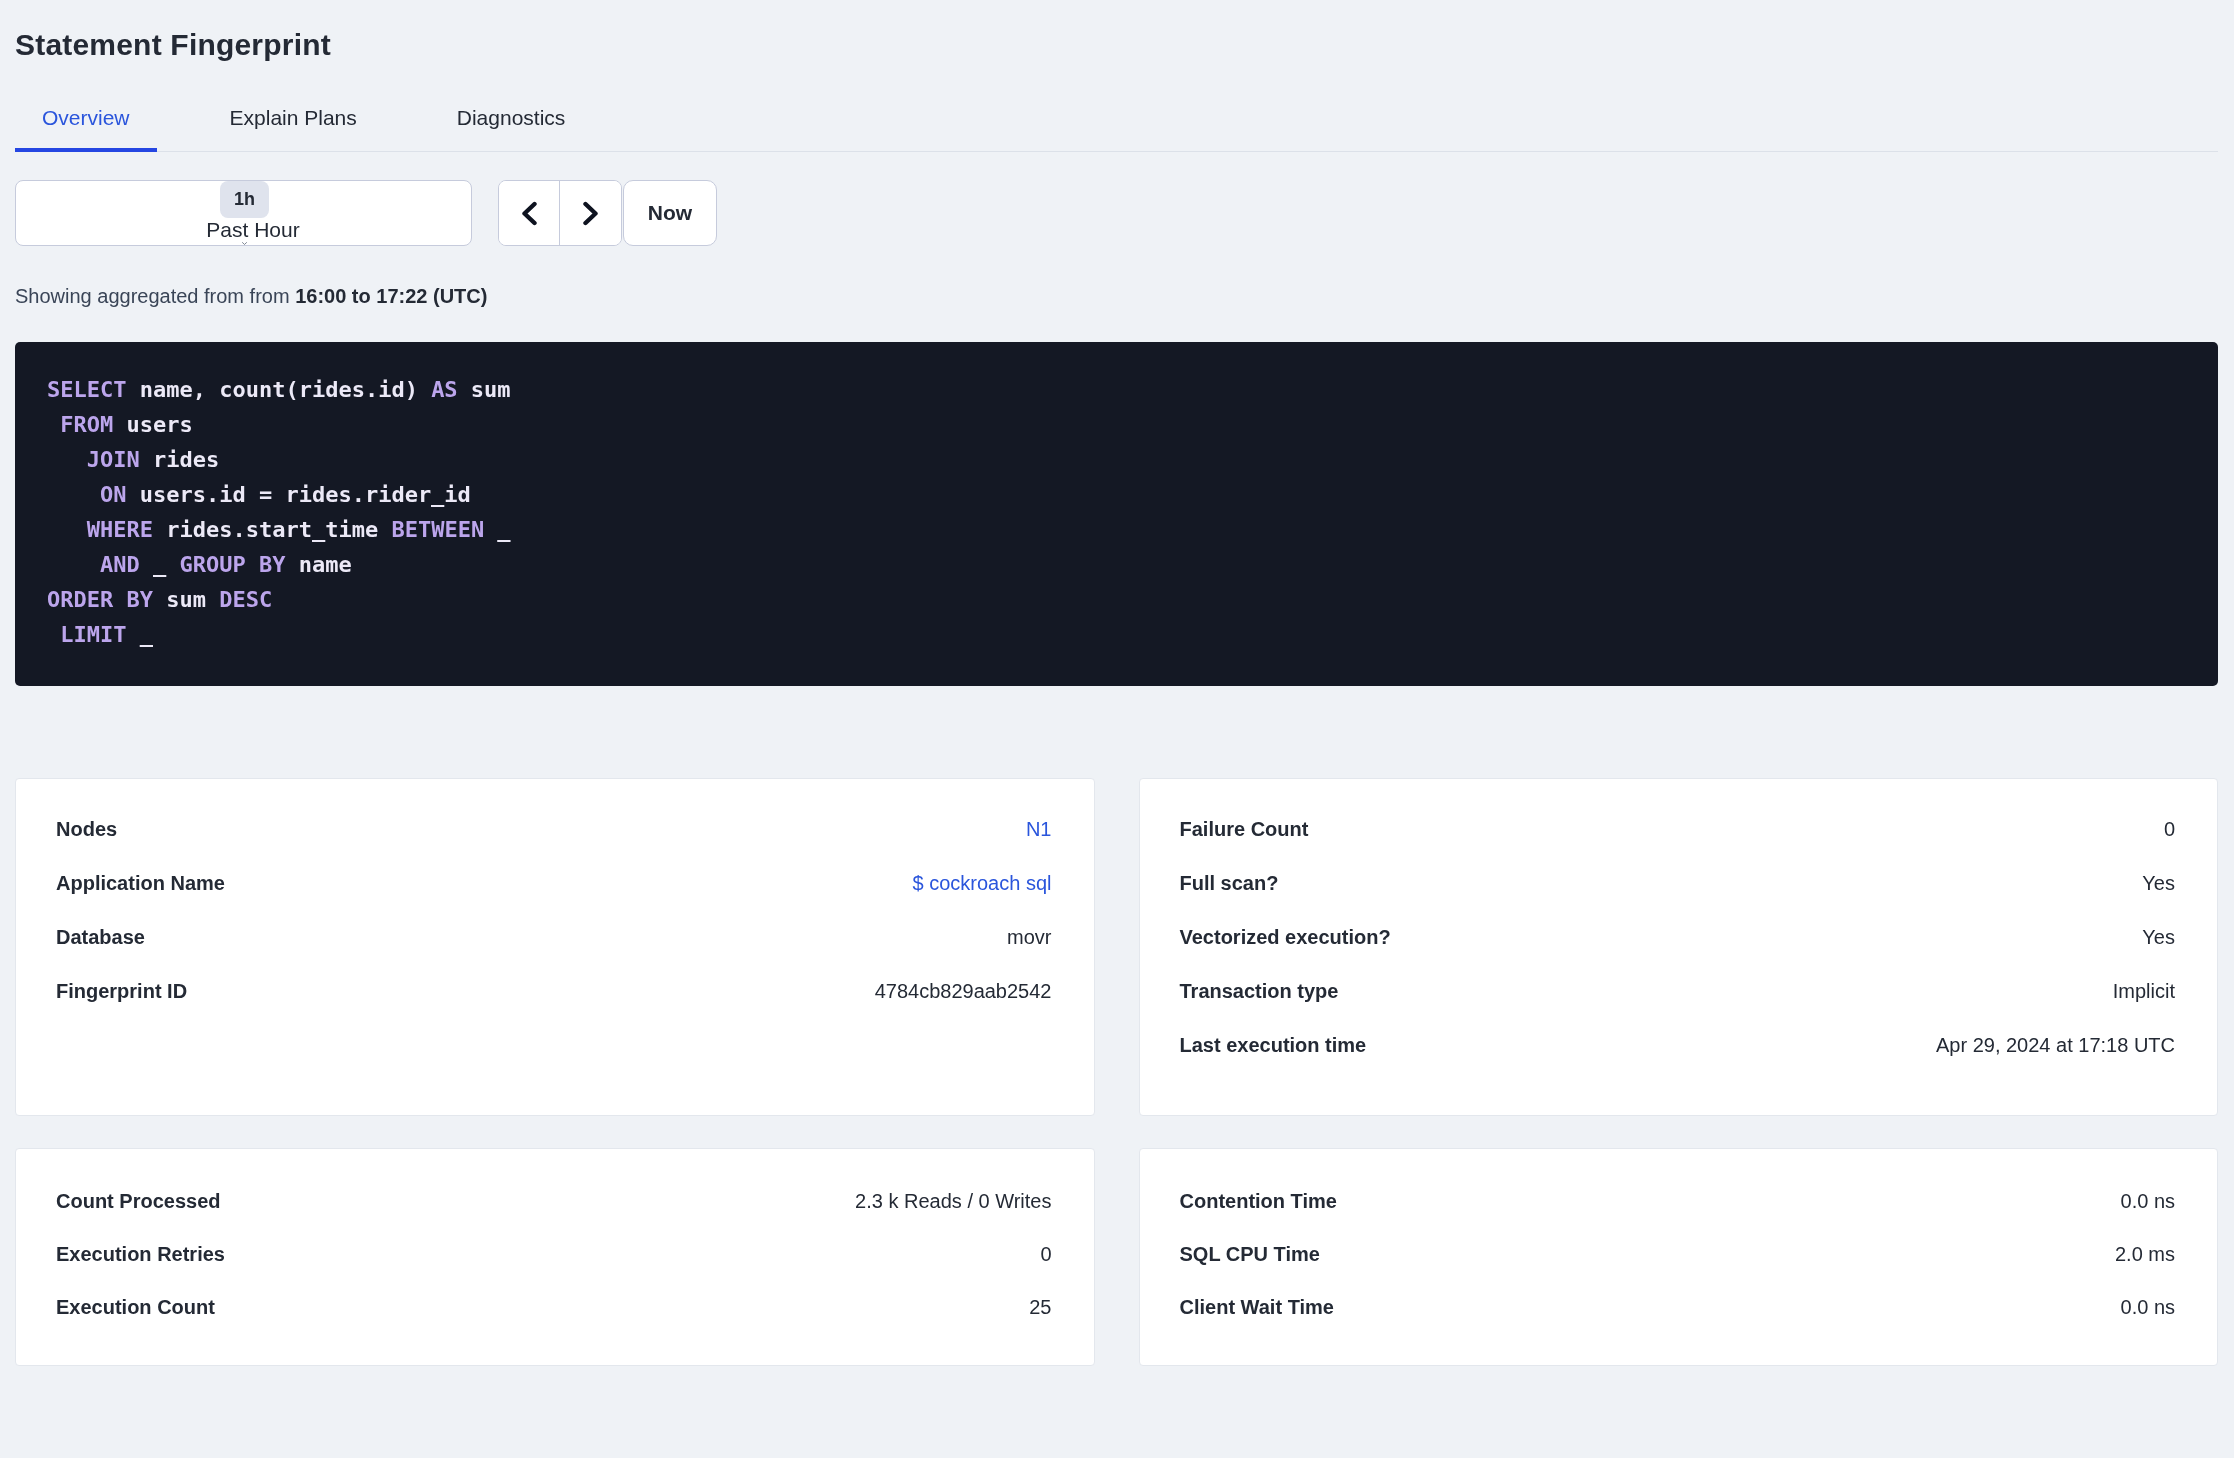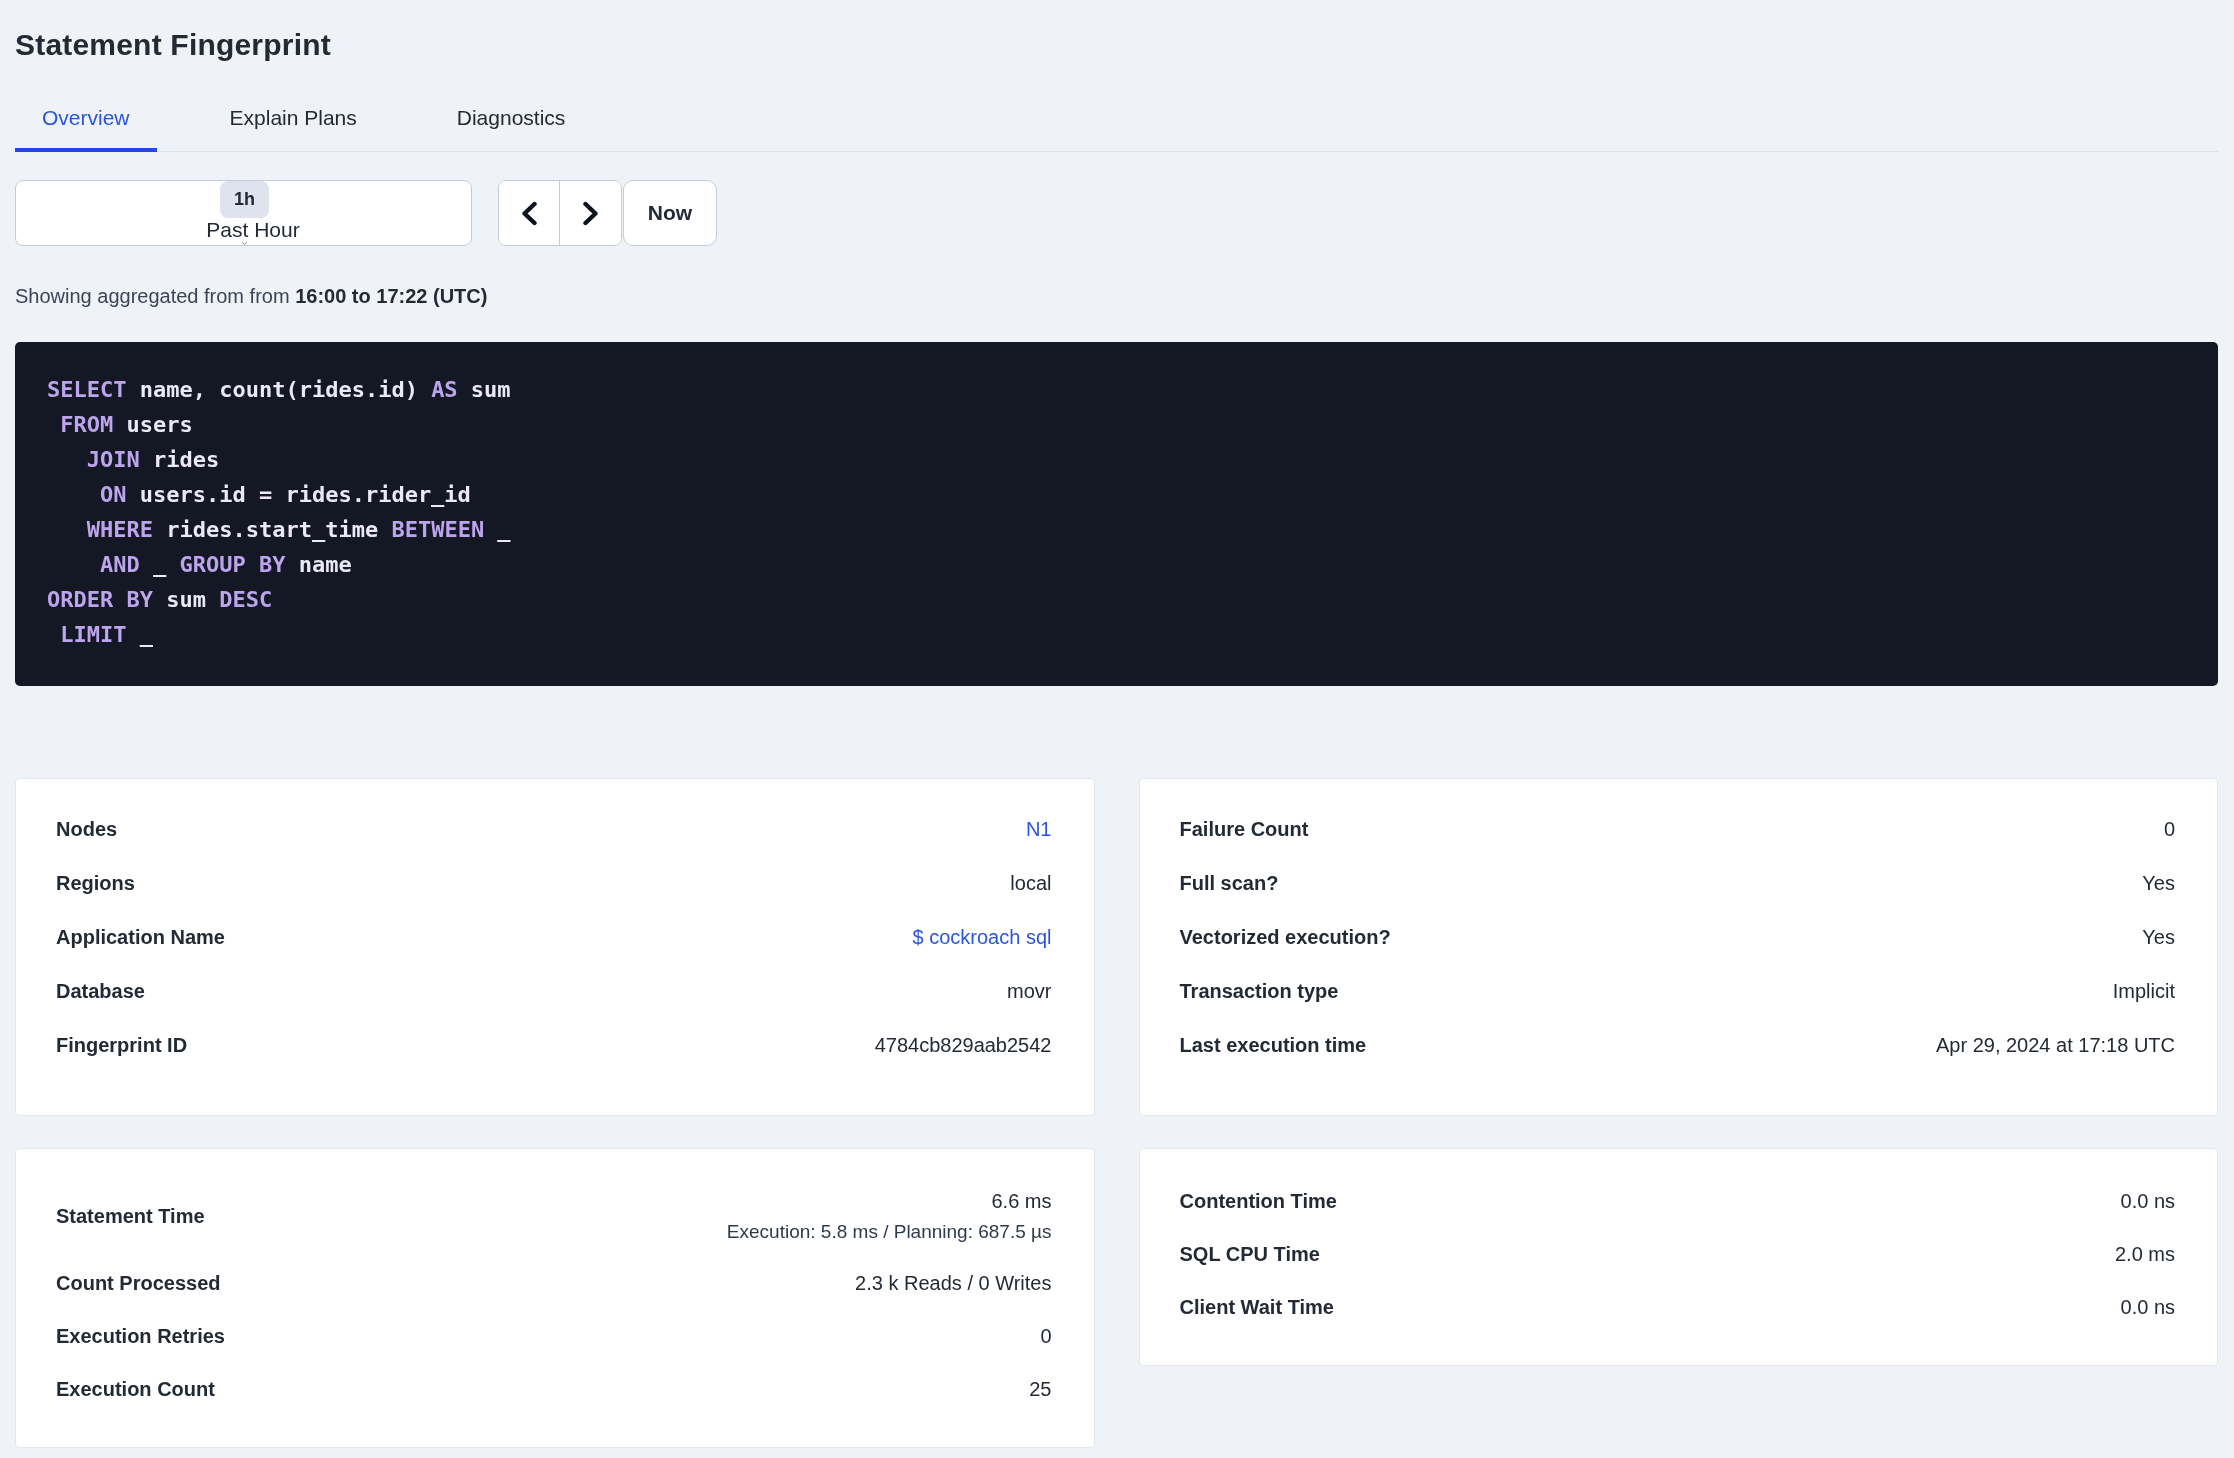--- a/index.html
+++ b/index.html
@@ -141,26 +141,20 @@
 
   <div class="cards-row">
     <section class="card" id="card-identity">
         <div class="row">
           <div class="label">Nodes</div>
           <div class="valwrap">
             <div class="value link">N1</div>
           </div>
         </div>
         <div class="row">
-          <div class="label">Regions</div>
-          <div class="valwrap">
-            <div class="value">local</div>
-          </div>
-        </div>
-        <div class="row">
           <div class="label">Application Name</div>
           <div class="valwrap">
             <div class="value link">$ cockroach sql</div>
           </div>
         </div>
         <div class="row">
           <div class="label">Database</div>
           <div class="valwrap">
             <div class="value">movr</div>
           </div>
@@ -202,27 +196,20 @@
           <div class="valwrap">
             <div class="value">Apr 29, 2024 at 17:18 UTC</div>
           </div>
         </div>
       </section>
   </div>
 
   <div class="cards-row bottom">
     <section class="card" id="card-timing">
         <div class="row">
-          <div class="label">Statement Time</div>
-          <div class="valwrap">
-            <div class="value">6.6 ms</div>
-            <div class="subvalue">Execution: 5.8 ms / Planning: 687.5 µs</div>
-          </div>
-        </div>
-        <div class="row">
           <div class="label">Count Processed</div>
           <div class="valwrap">
             <div class="value">2.3 k Reads / 0 Writes</div>
           </div>
         </div>
         <div class="row">
           <div class="label">Execution Retries</div>
           <div class="valwrap">
             <div class="value">0</div>
           </div>

